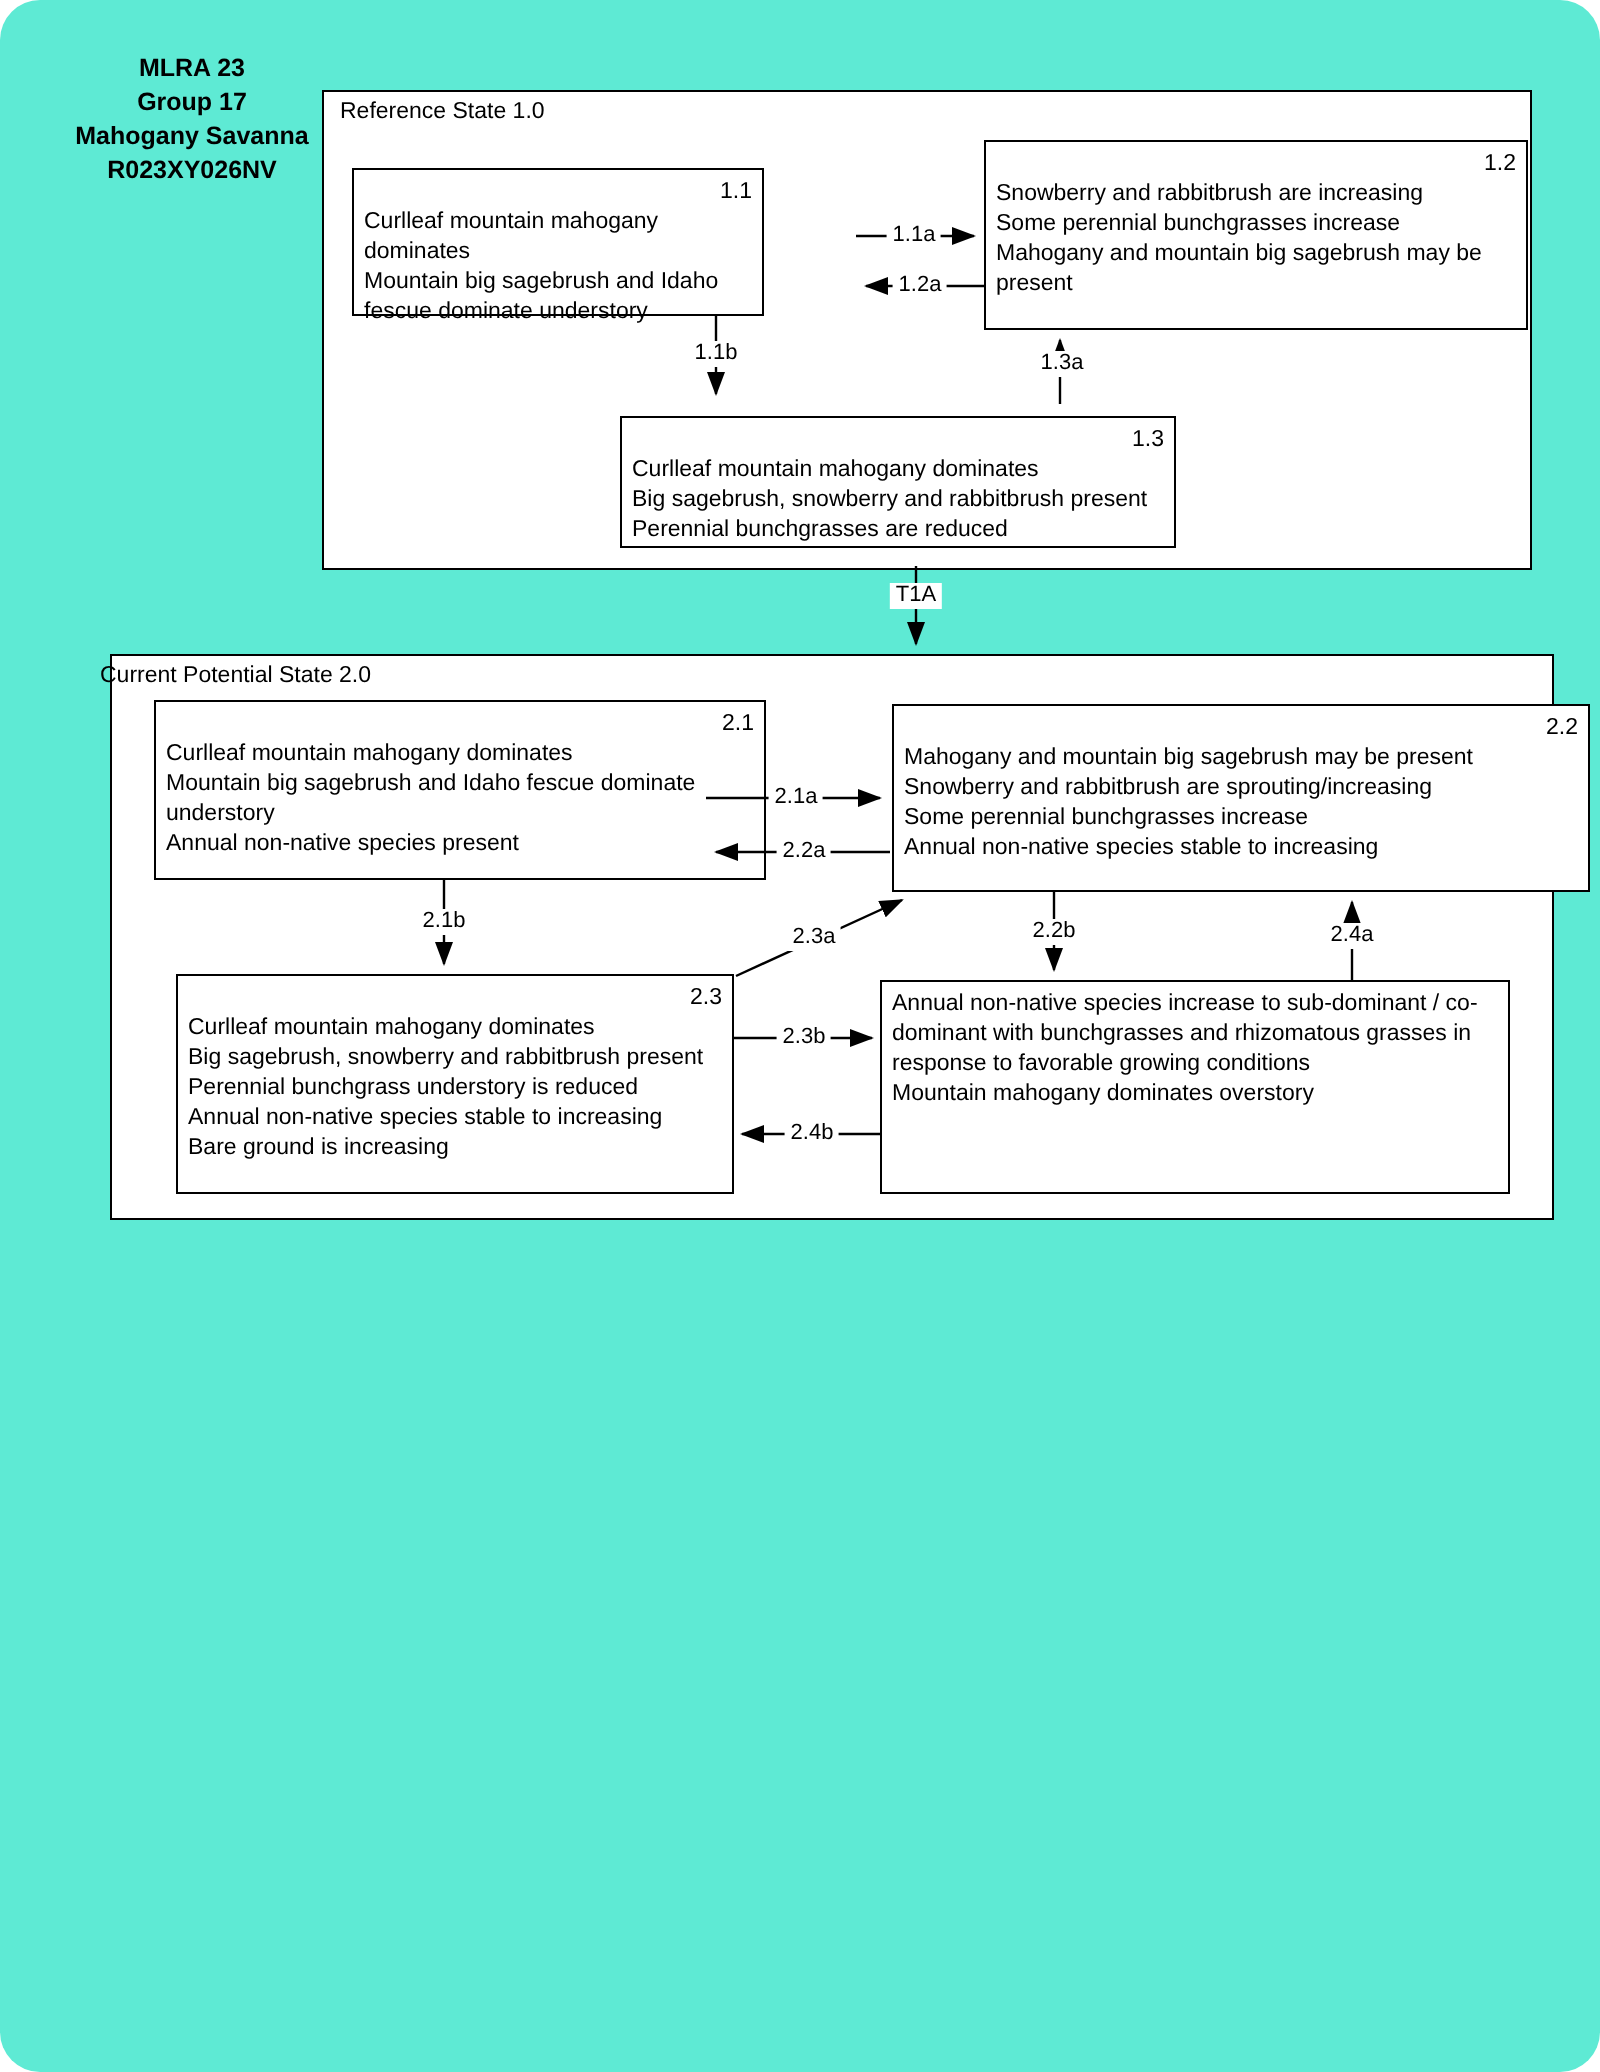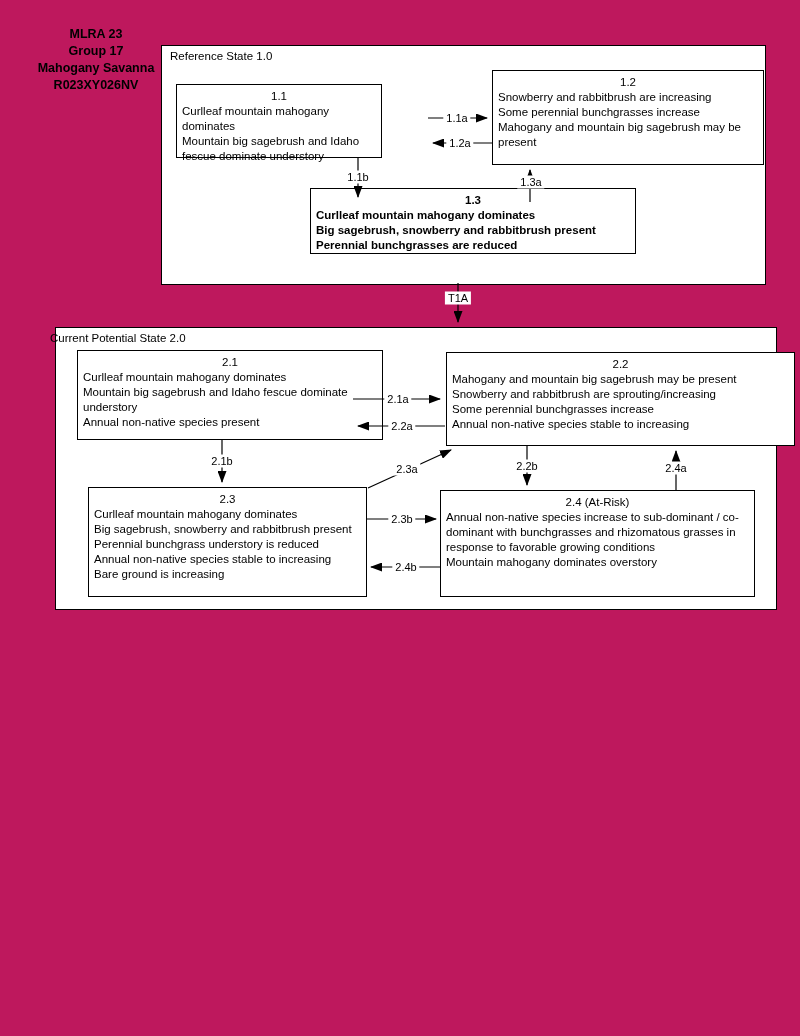--- a/index.html
+++ b/index.html
@@ -1,30 +1,30 @@
 <!DOCTYPE html>
 <html><head>
 <meta charset="utf-8">
 <style>
   html,body{margin:0;padding:0;background:#fff;}
   .canvas{
-    position:relative;width:800px;height:1036px;background:#be185d;
-    font-family:"Liberation Sans",sans-serif;color:#000;overflow:hidden;
+    position:relative;width:800px;height:1036px;background:#5eead4;
+    font-family:"Liberation Sans",sans-serif;color:#000;overflow:hidden;border-radius:20px;
   }
   .header{
     position:absolute;left:22px;top:26px;width:148px;
     text-align:center;font-weight:bold;font-size:12.5px;line-height:17px;
   }
   .state-frame{position:absolute;border:1px solid #000;background:#fff;}
   .state-label{position:absolute;font-size:11.5px;line-height:13px;}
   .node{
     position:absolute;border:1px solid #000;background:#fff;
     font-size:11.5px;line-height:15px;padding:4px 5px 0 5px;box-sizing:border-box;
   }
-  .node-title{text-align:center;}
+  .node-title{text-align:right;}
   .arrows{position:absolute;left:0;top:0;pointer-events:none;}
   .arrows line{stroke:#000;stroke-width:1.2;}
   .arrow-label{
     position:absolute;font-size:11px;line-height:13px;background:#fff;
     padding:0 3px;transform:translate(-50%,-50%);white-space:nowrap;
   }
 </style>
 </head>
 <body>
 
@@ -46,21 +46,21 @@
     <div>Mountain big sagebrush and Idaho fescue dominate understory</div>
   </div>
 
   <div class="node" style="left:492px;top:70px;width:272px;height:95px;">
     <div class="node-title">1.2</div>
     <div>Snowberry and rabbitbrush are increasing</div>
     <div>Some perennial bunchgrasses increase</div>
     <div>Mahogany and mountain big sagebrush may be present</div>
   </div>
 
-  <div class="node" style="left:310px;top:188px;width:326px;height:66px;font-weight:bold;">
+  <div class="node" style="left:310px;top:208px;width:278px;height:66px;">
     <div class="node-title">1.3</div>
     <div>Curlleaf mountain mahogany dominates</div>
     <div>Big sagebrush, snowberry and rabbitbrush present</div>
     <div>Perennial bunchgrasses are reduced</div>
   </div>
 
   <div class="state-frame" style="left:55px;top:327px;width:720px;height:281px;"></div>
   <div class="state-label" style="left:50px;top:332px;">Current Potential State 2.0</div>
 
   <div class="node" style="left:77px;top:350px;width:306px;height:90px;">
@@ -81,21 +81,20 @@
   <div class="node" style="left:88px;top:487px;width:279px;height:110px;">
     <div class="node-title">2.3</div>
     <div>Curlleaf mountain mahogany dominates</div>
     <div>Big sagebrush, snowberry and rabbitbrush present</div>
     <div>Perennial bunchgrass understory is reduced</div>
     <div>Annual non-native species stable to increasing</div>
     <div>Bare ground is increasing</div>
   </div>
 
   <div class="node" style="left:440px;top:490px;width:315px;height:107px;">
-    <div class="node-title">2.4 (At-Risk)</div>
     <div>Annual non-native species increase to sub-dominant / co-dominant with bunchgrasses and rhizomatous grasses in response to favorable growing conditions</div>
     <div>Mountain mahogany dominates overstory</div>
   </div>
 
   <svg class="arrows" width="800" height="1036" viewBox="0 0 800 1036">
     <defs>
       <marker id="ah" markerWidth="12" markerHeight="9" refX="11" refY="4.5" orient="auto" markerUnits="userSpaceOnUse">
         <path d="M0,0 L12,4.5 L0,9 z" fill="#000"></path>
       </marker>
     </defs>

